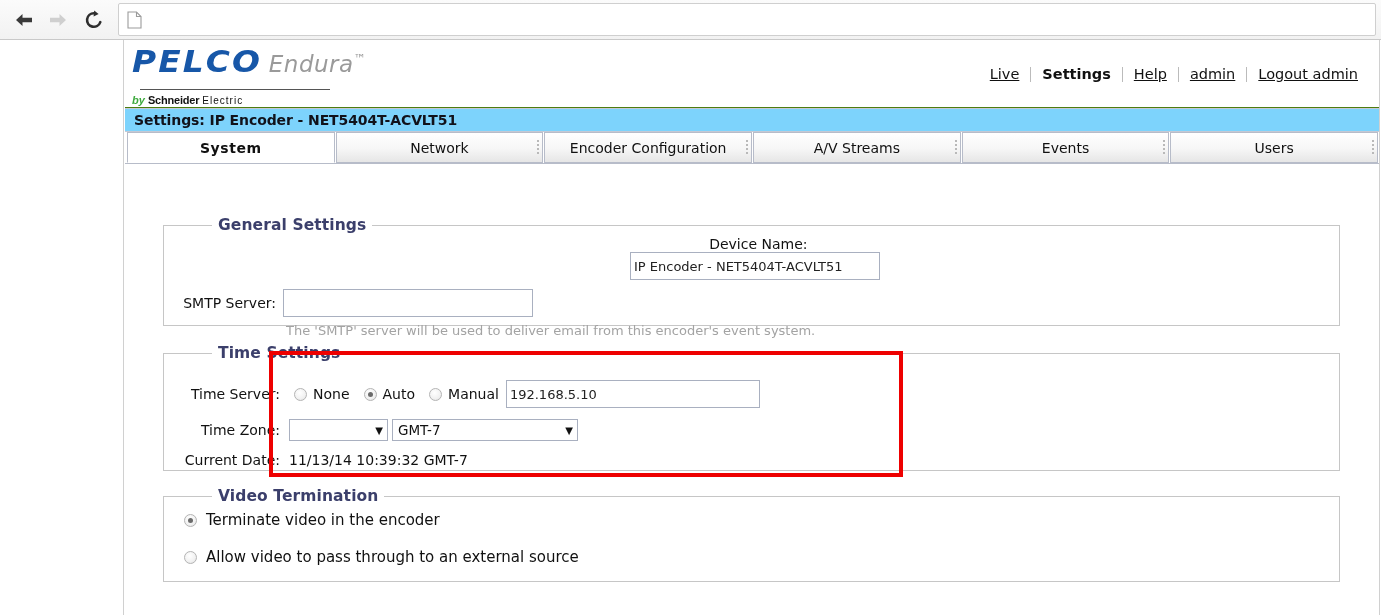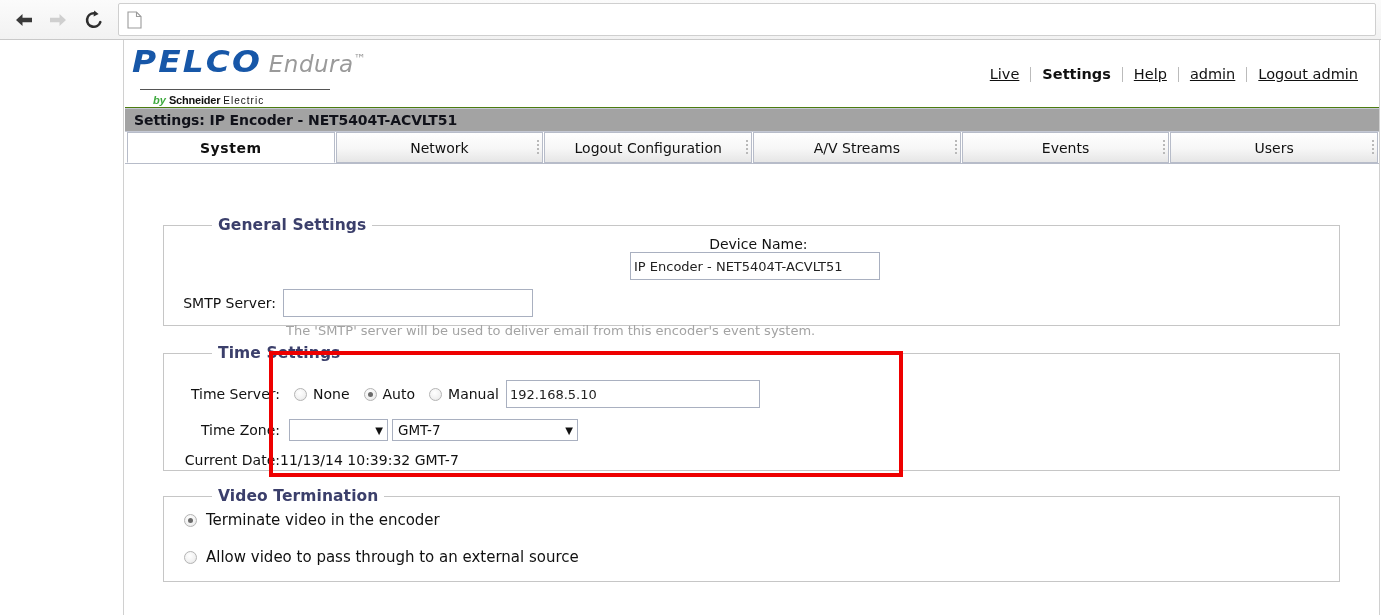--- a/index.html
+++ b/index.html
@@ -107,21 +107,21 @@
     color: #9a9a9a;
     letter-spacing: 0.5px;
     margin-left: 14px;
   }
   #endura-tm { font-size: 12px; vertical-align: super; }
   #logo-rule {
     position: absolute; left: 8px; top: 43px;
     width: 190px; height: 1px; background: #555;
   }
   #schneider-line {
-    position: absolute; left: 21px; top: 48px;
+    position: absolute; left: 0; top: 48px;
     font-size: 11px;
     white-space: nowrap;
   }
   #schneider-by { color: #3da93d; font-weight: bold; font-style: italic; }
   #schneider-name { color: #111; font-weight: bold; letter-spacing: -0.2px; }
   #schneider-electric { color: #111; letter-spacing: 1px; font-size: 10px; }
 
   #top-nav {
     position: absolute; right: 10px; top: 26px;
     display: flex; align-items: center;
@@ -133,21 +133,21 @@
     padding: 0 11px;
     white-space: nowrap;
   }
   #top-nav a.current { font-weight: bold; text-decoration: none; }
   .nav-sep { width: 1px; height: 15px; background: #bbb; }
 
   
   #settings-title {
     position: relative;
     height: 24px;
-    background: #a3a3a3;
+    background: #7dd3fc;
     border-top: 1px solid #c5c9d4;
     border-bottom: 1px solid #c5c9d4;
     display: flex; align-items: center;
     padding-left: 9px;
     font-family: "DejaVu Sans", sans-serif;
     font-size: 14px;
     font-weight: bold;
     color: #11121a;
     letter-spacing: -0.1px;
   }
@@ -362,21 +362,21 @@
     <div id="tab-strip">
       <div class="tab active">
         <span>System</span>
 
       </div>
       <div class="tab">
         <span>Network</span>
         <span class="grip"></span>
       </div>
       <div class="tab">
-        <span>Logout Configuration</span>
+        <span>Encoder Configuration</span>
         <span class="grip"></span>
       </div>
       <div class="tab">
         <span>A/V Streams</span>
         <span class="grip"></span>
       </div>
       <div class="tab">
         <span>Events</span>
         <span class="grip"></span>
       </div>
@@ -424,21 +424,21 @@
             <span class="caret">▼</span>
           </div>
           <div class="select" style="margin-left:4px; width:186px;">
             <span>GMT-7</span>
             <span class="caret">▼</span>
           </div>
         </div>
 
         <div class="row" style="margin-top:11px;">
           <div class="lbl" style="width:116px;">Current Date:</div>
-          <div class="current-date" style="">11/13/14 10:39:32 GMT-7</div>
+          <div class="current-date" style="margin-left:9px;">11/13/14 10:39:32 GMT-7</div>
         </div>
       </fieldset>
 
       <fieldset class="box" style="left:38px; top:323px; width:1177px; height:95px;">
         <legend>Video Termination</legend>
         <div class="row" style="margin-top:6px; margin-left:20px;">
           <span class="radio checked"></span>
           <span class="radio-label" style="margin-left:9px; font-size:15px;">Terminate video in the encoder</span>
         </div>
         <div class="row" style="margin-top:19px; margin-left:20px;">

